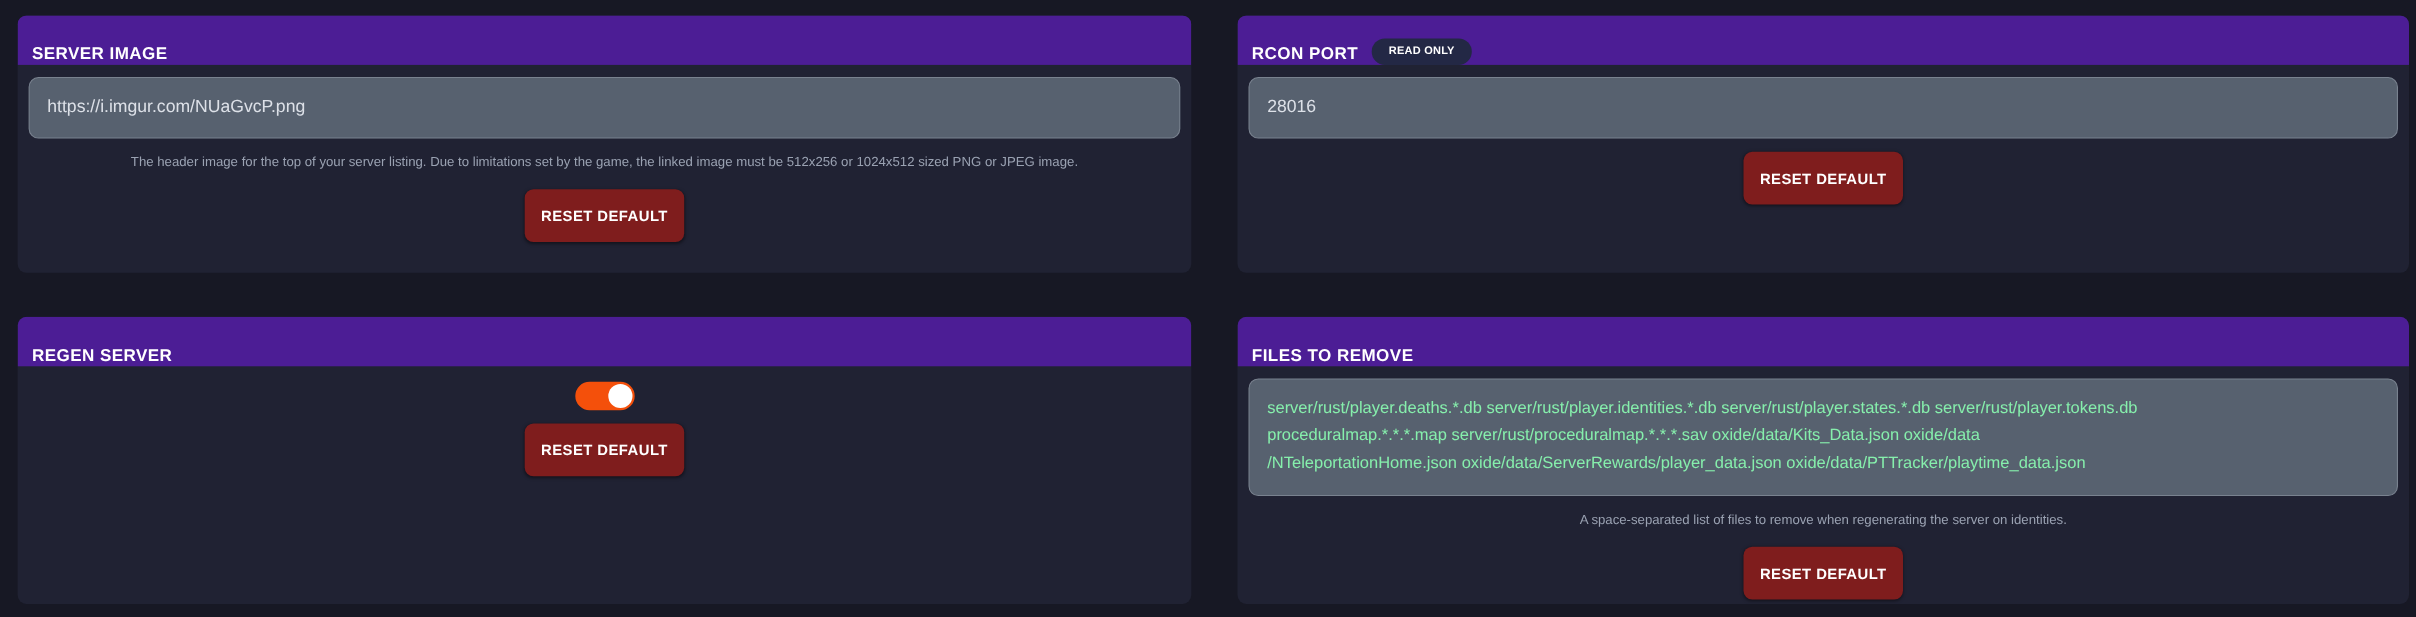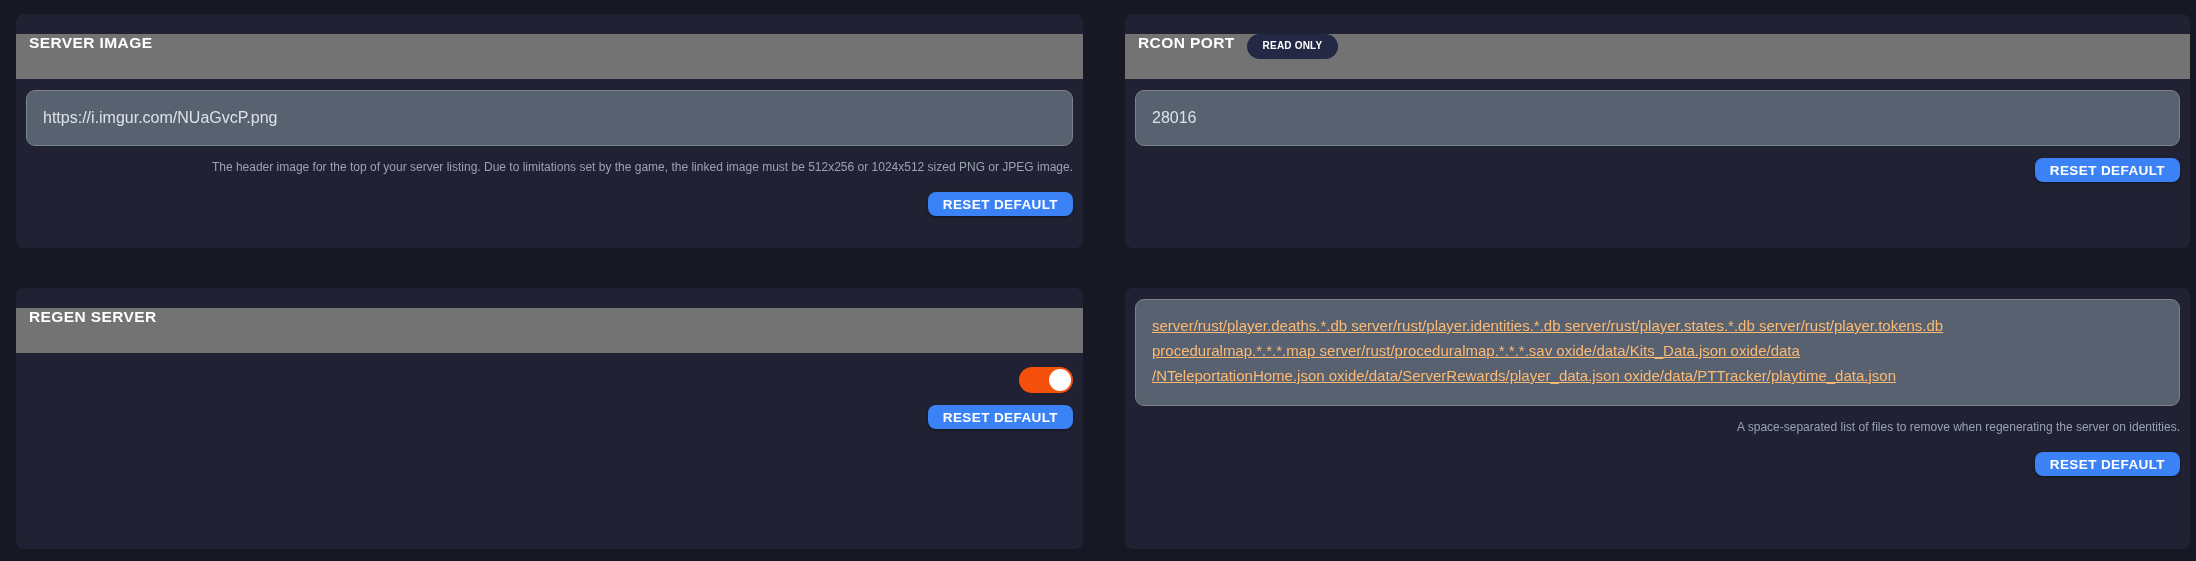--- a/index.html
+++ b/index.html
@@ -19,26 +19,25 @@
   }
   .card {
     background: #202233;
     border-radius: 8px;
     overflow: hidden;
     display: flex;
     flex-direction: column;
   }
   .card-header {
     flex: 0 0 45px;
-    background: #737373;
+    background: #4c1d95;
     display: flex;
-    align-items: flex-start;
+    align-items: flex-end;
     gap: 12px;
     padding: 0 13px;
-    margin-top: 20px;
   }
   .card-title {
     color: #ffffff;
     font-size: 15.5px;
     font-weight: bold;
     letter-spacing: 0.4px;
   }
   .badge {
     background: #232845;
     color: #ffffff;
@@ -47,62 +46,61 @@
     letter-spacing: 0.2px;
     padding: 6px 16px;
     border-radius: 999px;
     line-height: 1.25;
   }
   .card-body {
     flex: 1;
     padding: 11px 10px 10px;
     display: flex;
     flex-direction: column;
-    align-items: flex-end;
+    align-items: center;
   }
   .text-input {
     width: 100%;
     height: 56px;
     background: #57616f;
     border: 1px solid #79828f;
     border-radius: 9px;
     color: #dde1e8;
     font-size: 16px;
     padding: 0 16px;
     font-family: "Liberation Sans", sans-serif;
     outline: none;
   }
   .textarea-input {
     width: 100%;
     height: 107px;
     background: #57616f;
     border: 1px solid #79828f;
     border-radius: 9px;
-    color: #fdba74;
+    color: #86efac;
     font-size: 15px;
     line-height: 25px;
     padding: 13px 16px 10px;
     font-family: "Liberation Sans", sans-serif;
     resize: none;
     overflow: hidden;
     outline: none;
     white-space: pre-wrap;
-    text-decoration: underline;
   }
   .description {
     margin-top: 8px;
     color: #9aa2b2;
     font-size: 12px;
     line-height: 26px;
   }
   .reset-btn {
     margin-top: 12px;
-    height: 24px;
+    height: 48px;
     padding: 0 15px;
-    background: #3b82f6;
+    background: #7f1d1d;
     border: none;
     border-radius: 8px;
     color: #ffffff;
     font-size: 13.5px;
     font-weight: bold;
     letter-spacing: 0.4px;
     font-family: "Liberation Sans", sans-serif;
     cursor: pointer;
     box-shadow: 0 1px 3px rgba(0,0,0,0.45);
   }
@@ -160,20 +158,23 @@
     </div>
     <div class="card-body">
       <div class="toggle" aria-checked="true" role="switch">
         <div class="knob"></div>
       </div>
       <button class="reset-btn">RESET DEFAULT</button>
     </div>
   </div>
 
   <div class="card">
+    <div class="card-header">
+      <span class="card-title">FILES TO REMOVE</span>
+    </div>
     <div class="card-body">
       <textarea class="textarea-input" spellcheck="false" style="">server/rust/player.deaths.*.db server/rust/player.identities.*.db server/rust/player.states.*.db server/rust/player.tokens.db
 proceduralmap.*.*.*.map server/rust/proceduralmap.*.*.*.sav oxide/data/Kits_Data.json oxide/data
 /NTeleportationHome.json oxide/data/ServerRewards/player_data.json oxide/data/PTTracker/playtime_data.json</textarea>
       <div class="description">A space-separated list of files to remove when regenerating the server on identities.</div>
       <button class="reset-btn">RESET DEFAULT</button>
     </div>
   </div>
 
 </div>

